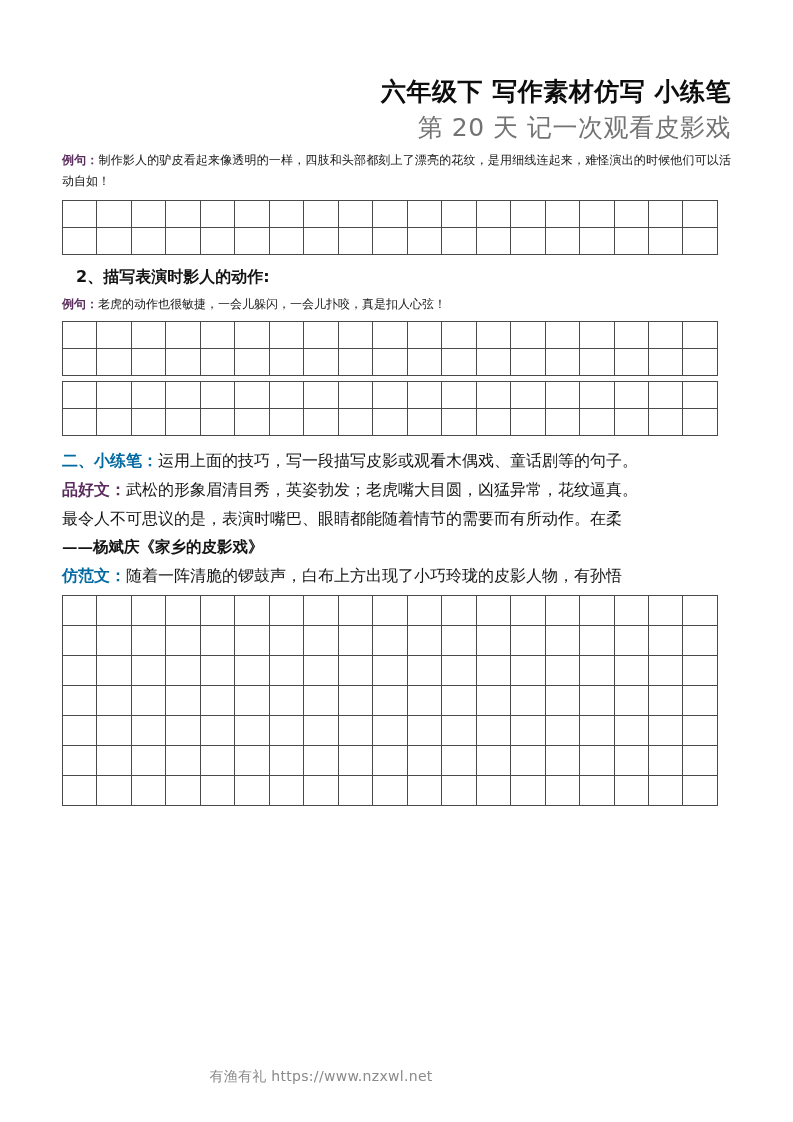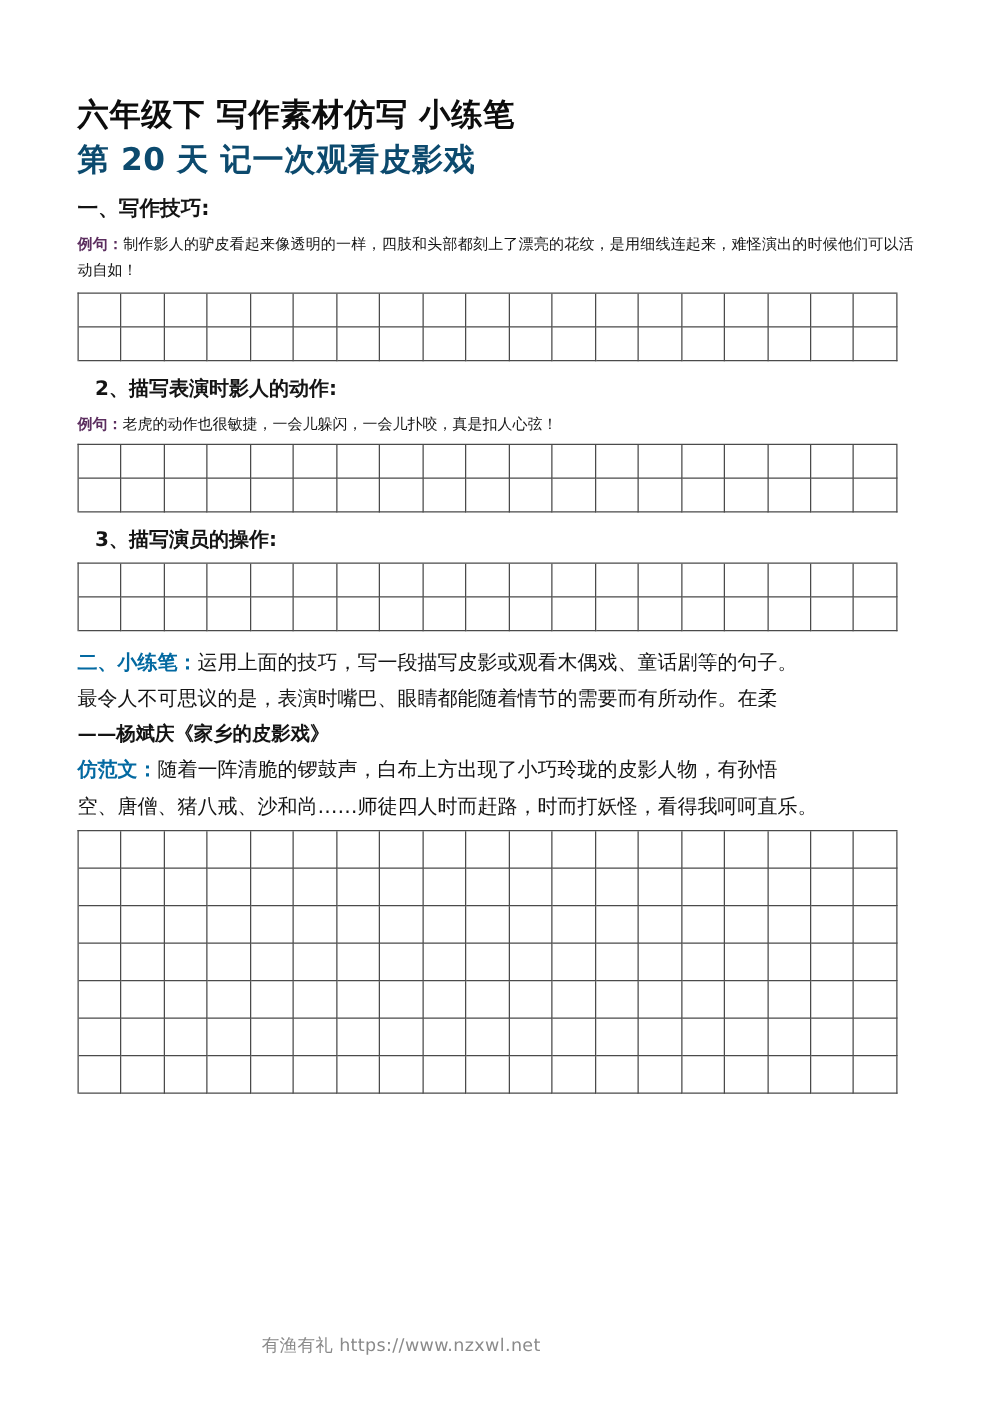--- a/index.html
+++ b/index.html
@@ -20,36 +20,36 @@
   .page {
     position: absolute;
     left: 0; top: 0;
     width: 793px;
     height: 1122px;
     padding: 62px 62px 0 62px;
   }
 
   
   .title-block {
-    text-align: left;
+    text-align: right;
     margin-top: 12px;
   }
   .title-line1 {
     font-size: 25px;
     font-weight: bold;
     letter-spacing: 0.5px;
     line-height: 1.42;
     color: #0d0d0d;
   }
   .title-line2 {
     font-size: 25px;
-    font-weight: bold;
+    font-weight: normal;
     letter-spacing: 0.5px;
     line-height: 1.42;
-    color: #0c4a6e;
+    color: #737373;
   }
 
   
   .sec-heading {
     font-size: 16.5px;
     font-weight: bold;
     color: #141414;
     line-height: 1.55;
     margin-top: 9px;
   }
@@ -139,21 +139,20 @@
 </head>
 <body>
 
 <div class="page">
 
   <div class="title-block">
     <div class="title-line1">六年级下 写作素材仿写 小练笔</div>
     <div class="title-line2">第 20 天 记一次观看皮影戏</div>
   </div>
 
-  <div class="sec-heading">一、写作技巧:</div>
 
   <div class="example-row">
     <span class="lbl-purple">例句</span><span class="lbl-purple">：</span><span>制作影人的驴皮看起来像透明的一样，四肢和头部都刻上了漂亮的花纹，是用细线连起来，难怪演出的时候他们可以活动自如！</span>
   </div>
   <div class="grid grid-mt">
     <div class="grid-row">
       <div class="grid-cell"></div>
         <div class="grid-cell"></div>
         <div class="grid-cell"></div>
         <div class="grid-cell"></div>
@@ -238,21 +237,20 @@
         <div class="grid-cell"></div>
         <div class="grid-cell"></div>
         <div class="grid-cell"></div>
         <div class="grid-cell"></div>
         <div class="grid-cell"></div>
         <div class="grid-cell"></div>
         <div class="grid-cell"></div>
     </div>
   </div>
 
-  <div class="sub-heading">3、描写演员的操作:</div>
   <div class="grid grid-mt-small">
     <div class="grid-row">
       <div class="grid-cell"></div>
         <div class="grid-cell"></div>
         <div class="grid-cell"></div>
         <div class="grid-cell"></div>
         <div class="grid-cell"></div>
         <div class="grid-cell"></div>
         <div class="grid-cell"></div>
         <div class="grid-cell"></div>
@@ -288,29 +286,31 @@
         <div class="grid-cell"></div>
         <div class="grid-cell"></div>
         <div class="grid-cell"></div>
     </div>
   </div>
 
   <div class="para para-top">
     <span class="lbl-black">二、小练笔</span><span class="lbl-black">：</span><span>运用上面的技巧，写一段描写皮影或观看木偶戏、童话剧等的句子。</span>
   </div>
 
+  <div class="para">
+    <span class="lbl-purple">品好文</span><span class="lbl-purple">：</span><span>武松的形象眉清目秀，英姿勃发；老虎嘴大目圆，凶猛异常，花纹逼真。</span>
+  </div>
   <div class="para">最令人不可思议的是，表演时嘴巴、眼睛都能随着情节的需要而有所动作。在柔</div>
   <div class="line-with-attrib">
     <span class="attrib">——杨斌庆《家乡的皮影戏》</span>
   </div>
 
   <div class="para">
     <span class="lbl-black">仿范文</span><span class="lbl-black">：</span><span>随着一阵清脆的锣鼓声，白布上方出现了小巧玲珑的皮影人物，有孙悟</span>
   </div>
-  <div class="para">空、唐僧、猪八戒、沙和尚……师徒四人时而赶路，时而打妖怪，看得我呵呵直乐。</div>
 
   <div class="grid grid-big grid-mt-small">
     <div class="grid-row">
       <div class="grid-cell"></div>
         <div class="grid-cell"></div>
         <div class="grid-cell"></div>
         <div class="grid-cell"></div>
         <div class="grid-cell"></div>
         <div class="grid-cell"></div>
         <div class="grid-cell"></div>

